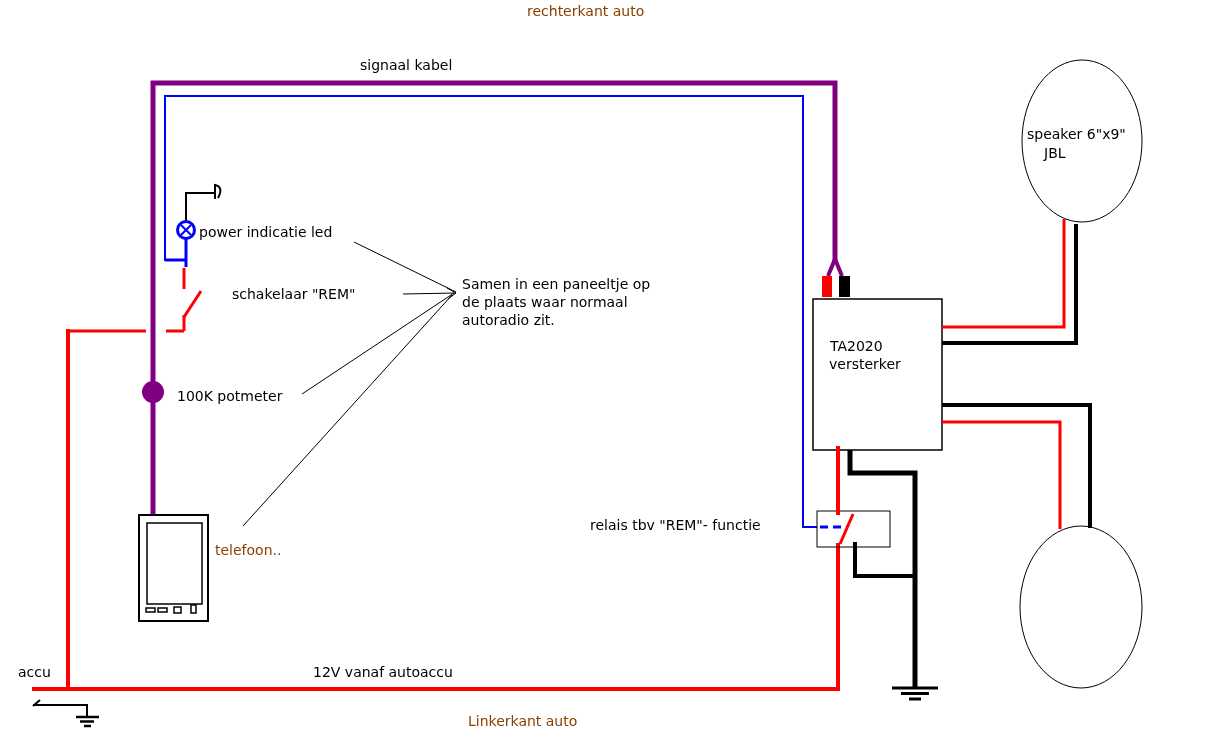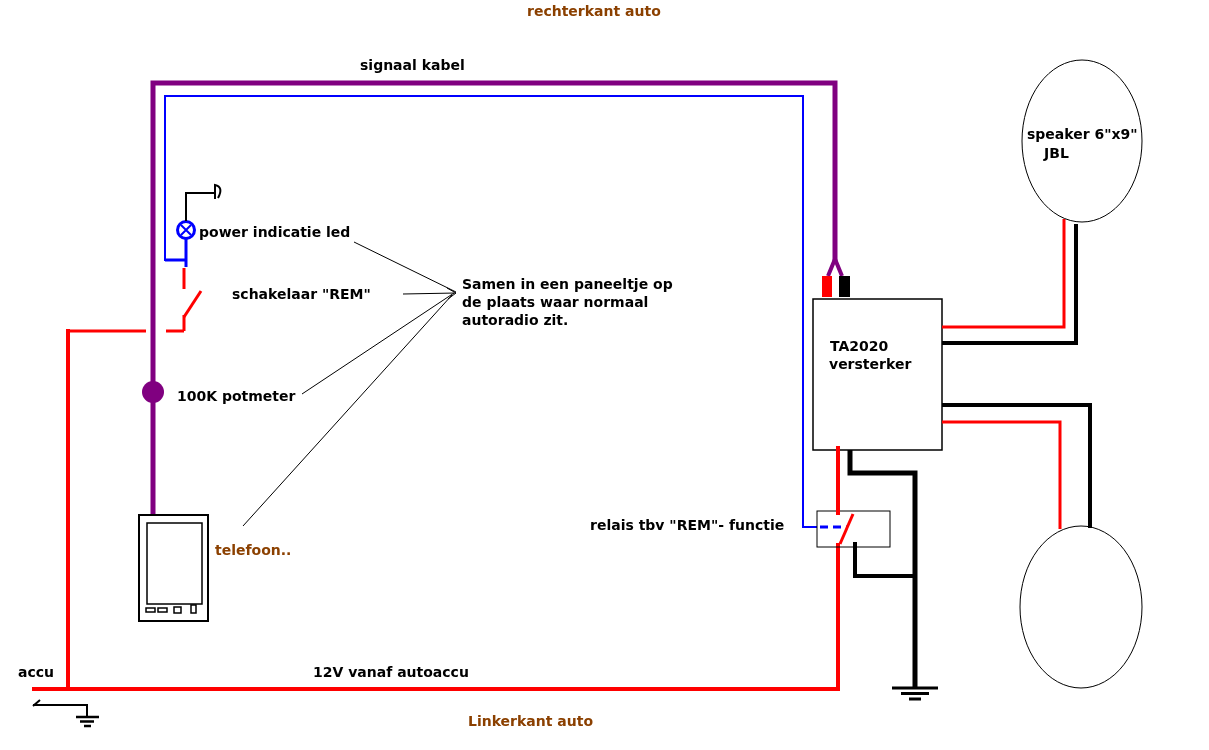--- a/index.html
+++ b/index.html
@@ -3,21 +3,20 @@
 <meta charset="utf-8">
 <style>
   html, body { margin: 0; padding: 0; background: #ffffff; }
   .stage {
     position: relative;
     width: 1209px;
     height: 750px;
     background: #ffffff;
     font-family: "DejaVu Sans", "Liberation Sans", sans-serif;
     overflow: hidden;
-    font-weight: bold;
   }
   svg { display: block; }
   svg text {
     font-family: "DejaVu Sans", "Liberation Sans", sans-serif;
     font-size: 14px;
     fill: #000000;
   }
   svg text.brown { fill: #8B4000; }
   .wire-purple { stroke: #800080; fill: none; }
   .wire-blue   { stroke: #0000FF; fill: none; }

